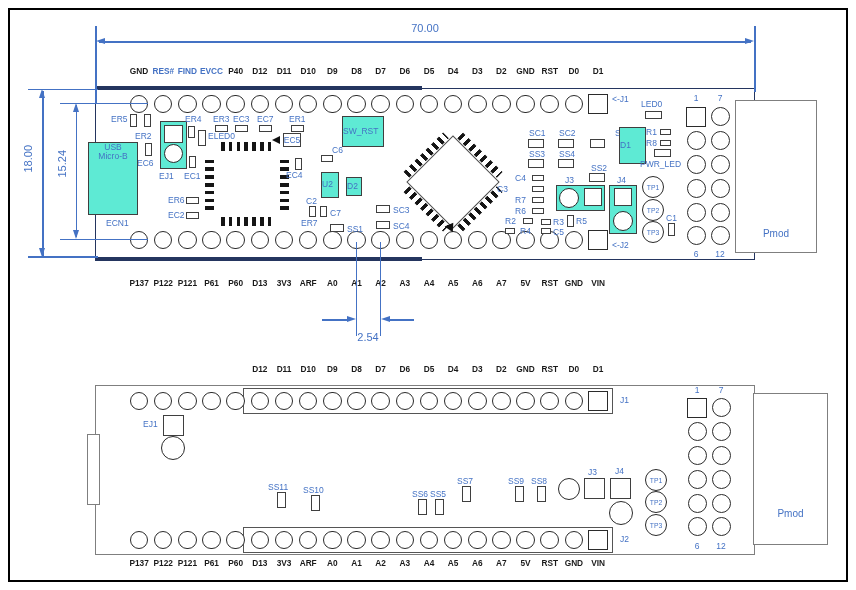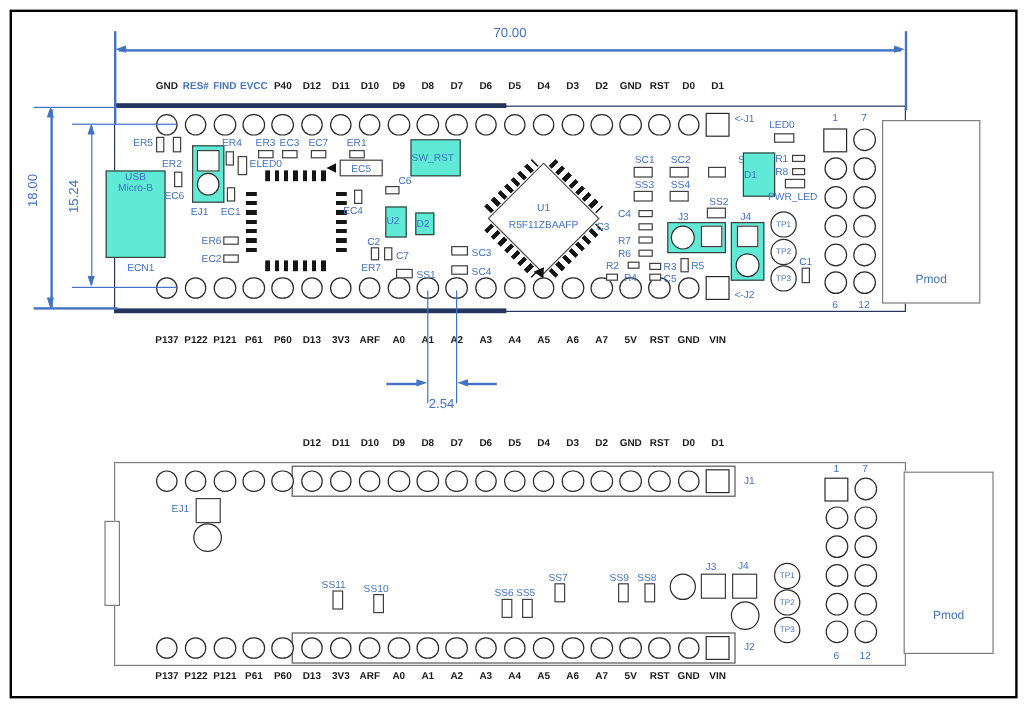--- a/index.html
+++ b/index.html
@@ -255,21 +255,21 @@
   <span class="lbl" style="left:213px;top:115px">ER3</span>
   <span class="pad" style="left:215px;top:125px;width:13px;height:7px"></span>
   <span class="lbl" style="left:233px;top:115px">EC3</span>
   <span class="pad" style="left:235px;top:125px;width:13px;height:7px"></span>
   <span class="lbl" style="left:257px;top:115px">EC7</span>
   <span class="pad" style="left:259px;top:125px;width:13px;height:7px"></span>
   <span class="lbl" style="left:289px;top:115px">ER1</span>
   <span class="pad" style="left:291px;top:125px;width:13px;height:7px"></span>
 
   <span class="tri" style="border-top:4px solid transparent;border-bottom:4px solid transparent;border-right:8px solid #111;left:272px;top:136px"></span>
-  <div class="boxlbl" style="left:283px;top:133px;width:36px;height:14px">
+  <div class="boxlbl" style="left:283px;top:133px;width:18px;height:14px">
       <span>EC5</span>
     </div>
 
   <div class="icp icph" style="left:221px;top:142px;width:52px;height:9px"></div>
   <div class="icp icph" style="left:221px;top:217px;width:52px;height:9px"></div>
   <div class="icp icpv" style="left:205px;top:158px;width:9px;height:52px"></div>
   <div class="icp icpv" style="left:280px;top:158px;width:9px;height:52px"></div>
   <span class="pad" style="left:295px;top:158px;width:7px;height:12px"></span>
   <span class="lbl" style="left:286px;top:171px">EC4</span>
   <span class="lbl" style="left:168px;top:196px">ER6</span>
@@ -299,24 +299,20 @@
   <span class="pad" style="left:376px;top:205px;width:14px;height:8px"></span>
   <span class="lbl" style="left:393px;top:206px">SC3</span>
   <span class="pad" style="left:376px;top:221px;width:14px;height:8px"></span>
   <span class="lbl" style="left:393px;top:222px">SC4</span>
 
   <div class="u1rot">
     <div class="s icph" style="left:4px;right:4px;top:-10px;height:8px"></div>
     <div class="s icph" style="left:4px;right:4px;bottom:-10px;height:8px"></div>
     <div class="s icpv" style="top:4px;bottom:4px;left:-10px;width:8px"></div>
     <div class="s icpv" style="top:4px;bottom:4px;right:-10px;width:8px"></div>
-  </div>
-  <div class="u1lbl">
-    <div>U1</div>
-    <div>R5F11ZBAAFP</div>
   </div>
   <span class="tri" style="border-left:5px solid transparent;border-right:5px solid transparent;border-bottom:8px solid #111;left:446px;top:222px;transform:rotate(35deg)"></span>
 
   <span class="lbl" style="left:529px;top:129px">SC1</span>
   <span class="pad" style="left:528px;top:139px;width:16px;height:9px"></span>
   <span class="lbl" style="left:559px;top:129px">SC2</span>
   <span class="pad" style="left:558px;top:139px;width:16px;height:9px"></span>
   <span class="lbl" style="left:615px;top:129px">SC5</span>
   <span class="pad" style="left:590px;top:139px;width:15px;height:9px"></span>
   <span class="lbl" style="left:529px;top:150px">SS3</span>

